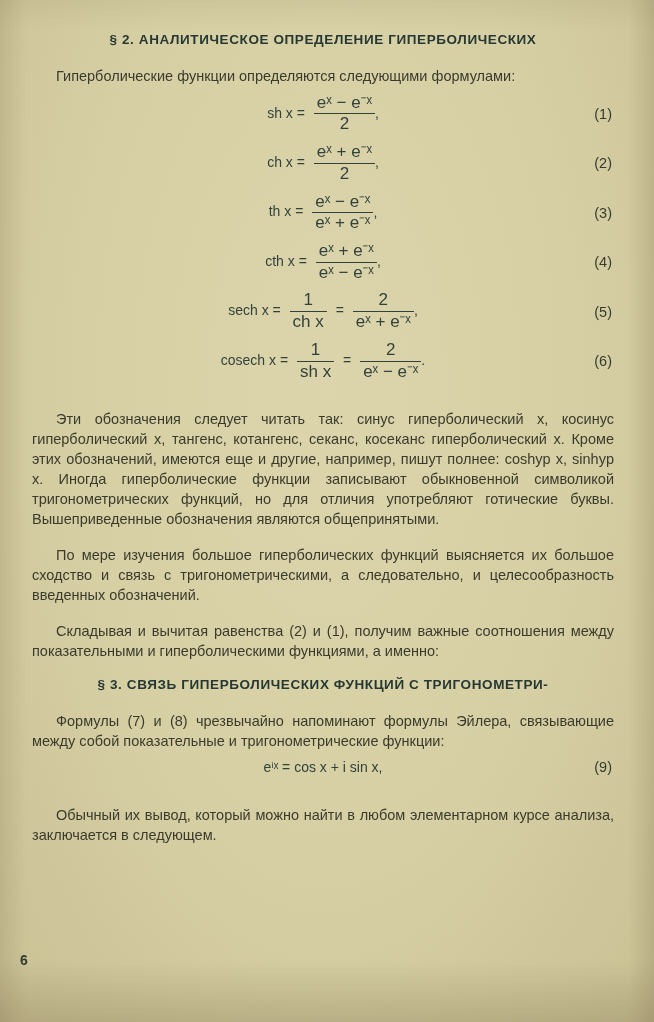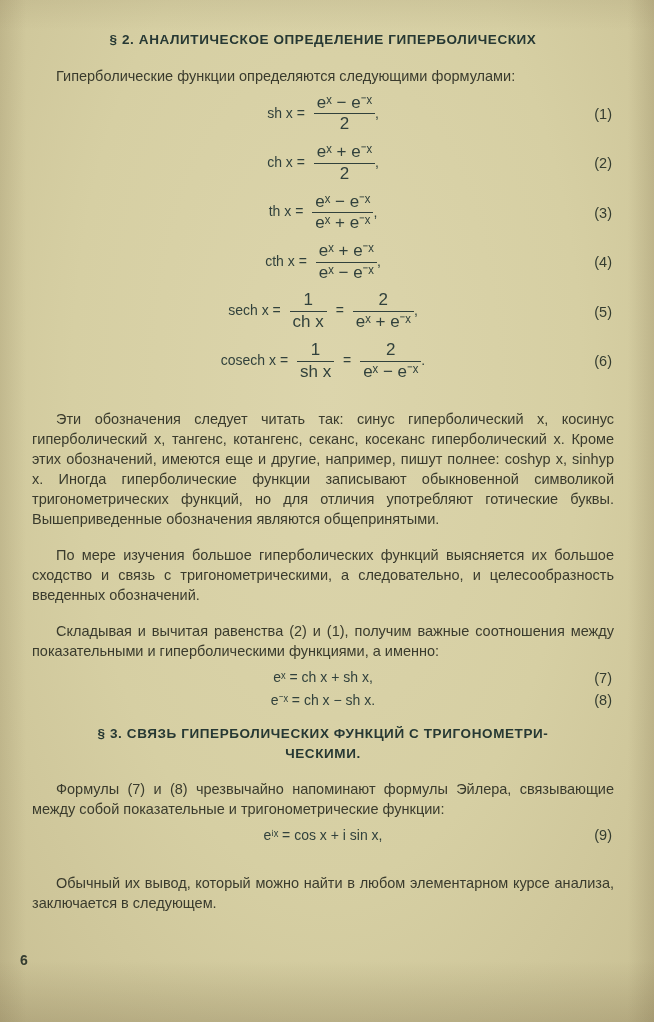--- a/index.html
+++ b/index.html
@@ -171,34 +171,23 @@
     </span>
     <span class="eqnum">(6)</span>
   </div>
 
   <div class="gap-sm"></div>
 
   <p class="para">Эти обозначения следует читать так: синус гиперболический x, косинус гиперболический x, тангенс, котангенс, секанс, косеканс гиперболический x. Кроме этих обозначений, имеются еще и другие, например, пишут полнее: coshyp x, sinhyp x. Иногда гиперболические функции записывают обыкновенной символикой тригонометрических функций, но для отличия употребляют готические буквы. Вышеприведенные обозначения являются общепринятыми.</p>
   <p class="para">По мере изучения большое гиперболических функций выясняется их большое сходство и связь с тригонометрическими, а следовательно, и целесообразность введенных обозначений.</p>
   <p class="para">Складывая и вычитая равенства (2) и (1), получим важные соотношения между показательными и гиперболическими функциями, а именно:</p>
 
-  <div class="simple-eqs">
-    <div class="eqrow">
-      <span class="eq">eˣ = ch x + sh x,</span>
-      <span class="eqnum">(7)</span>
-    </div>
-    <div class="eqrow">
-      <span class="eq">e⁻ˣ = ch x − sh x.</span>
-      <span class="eqnum">(8)</span>
-    </div>
-  </div>
 
   <h2 class="heading sec3-heading">
     <span>§ 3. СВЯЗЬ ГИПЕРБОЛИЧЕСКИХ ФУНКЦИЙ С ТРИГОНОМЕТРИ-</span>
-    <span>ЧЕСКИМИ.</span>
   </h2>
 
   <p class="para">Формулы (7) и (8) чрезвычайно напоминают формулы Эйлера, связывающие между собой показательные и тригонометрические функции:</p>
 
   <div class="simple-eqs">
     <div class="eqrow">
       <span class="eq">eⁱˣ = cos x + i sin x,</span>
       <span class="eqnum">(9)</span>
     </div>
   </div>

